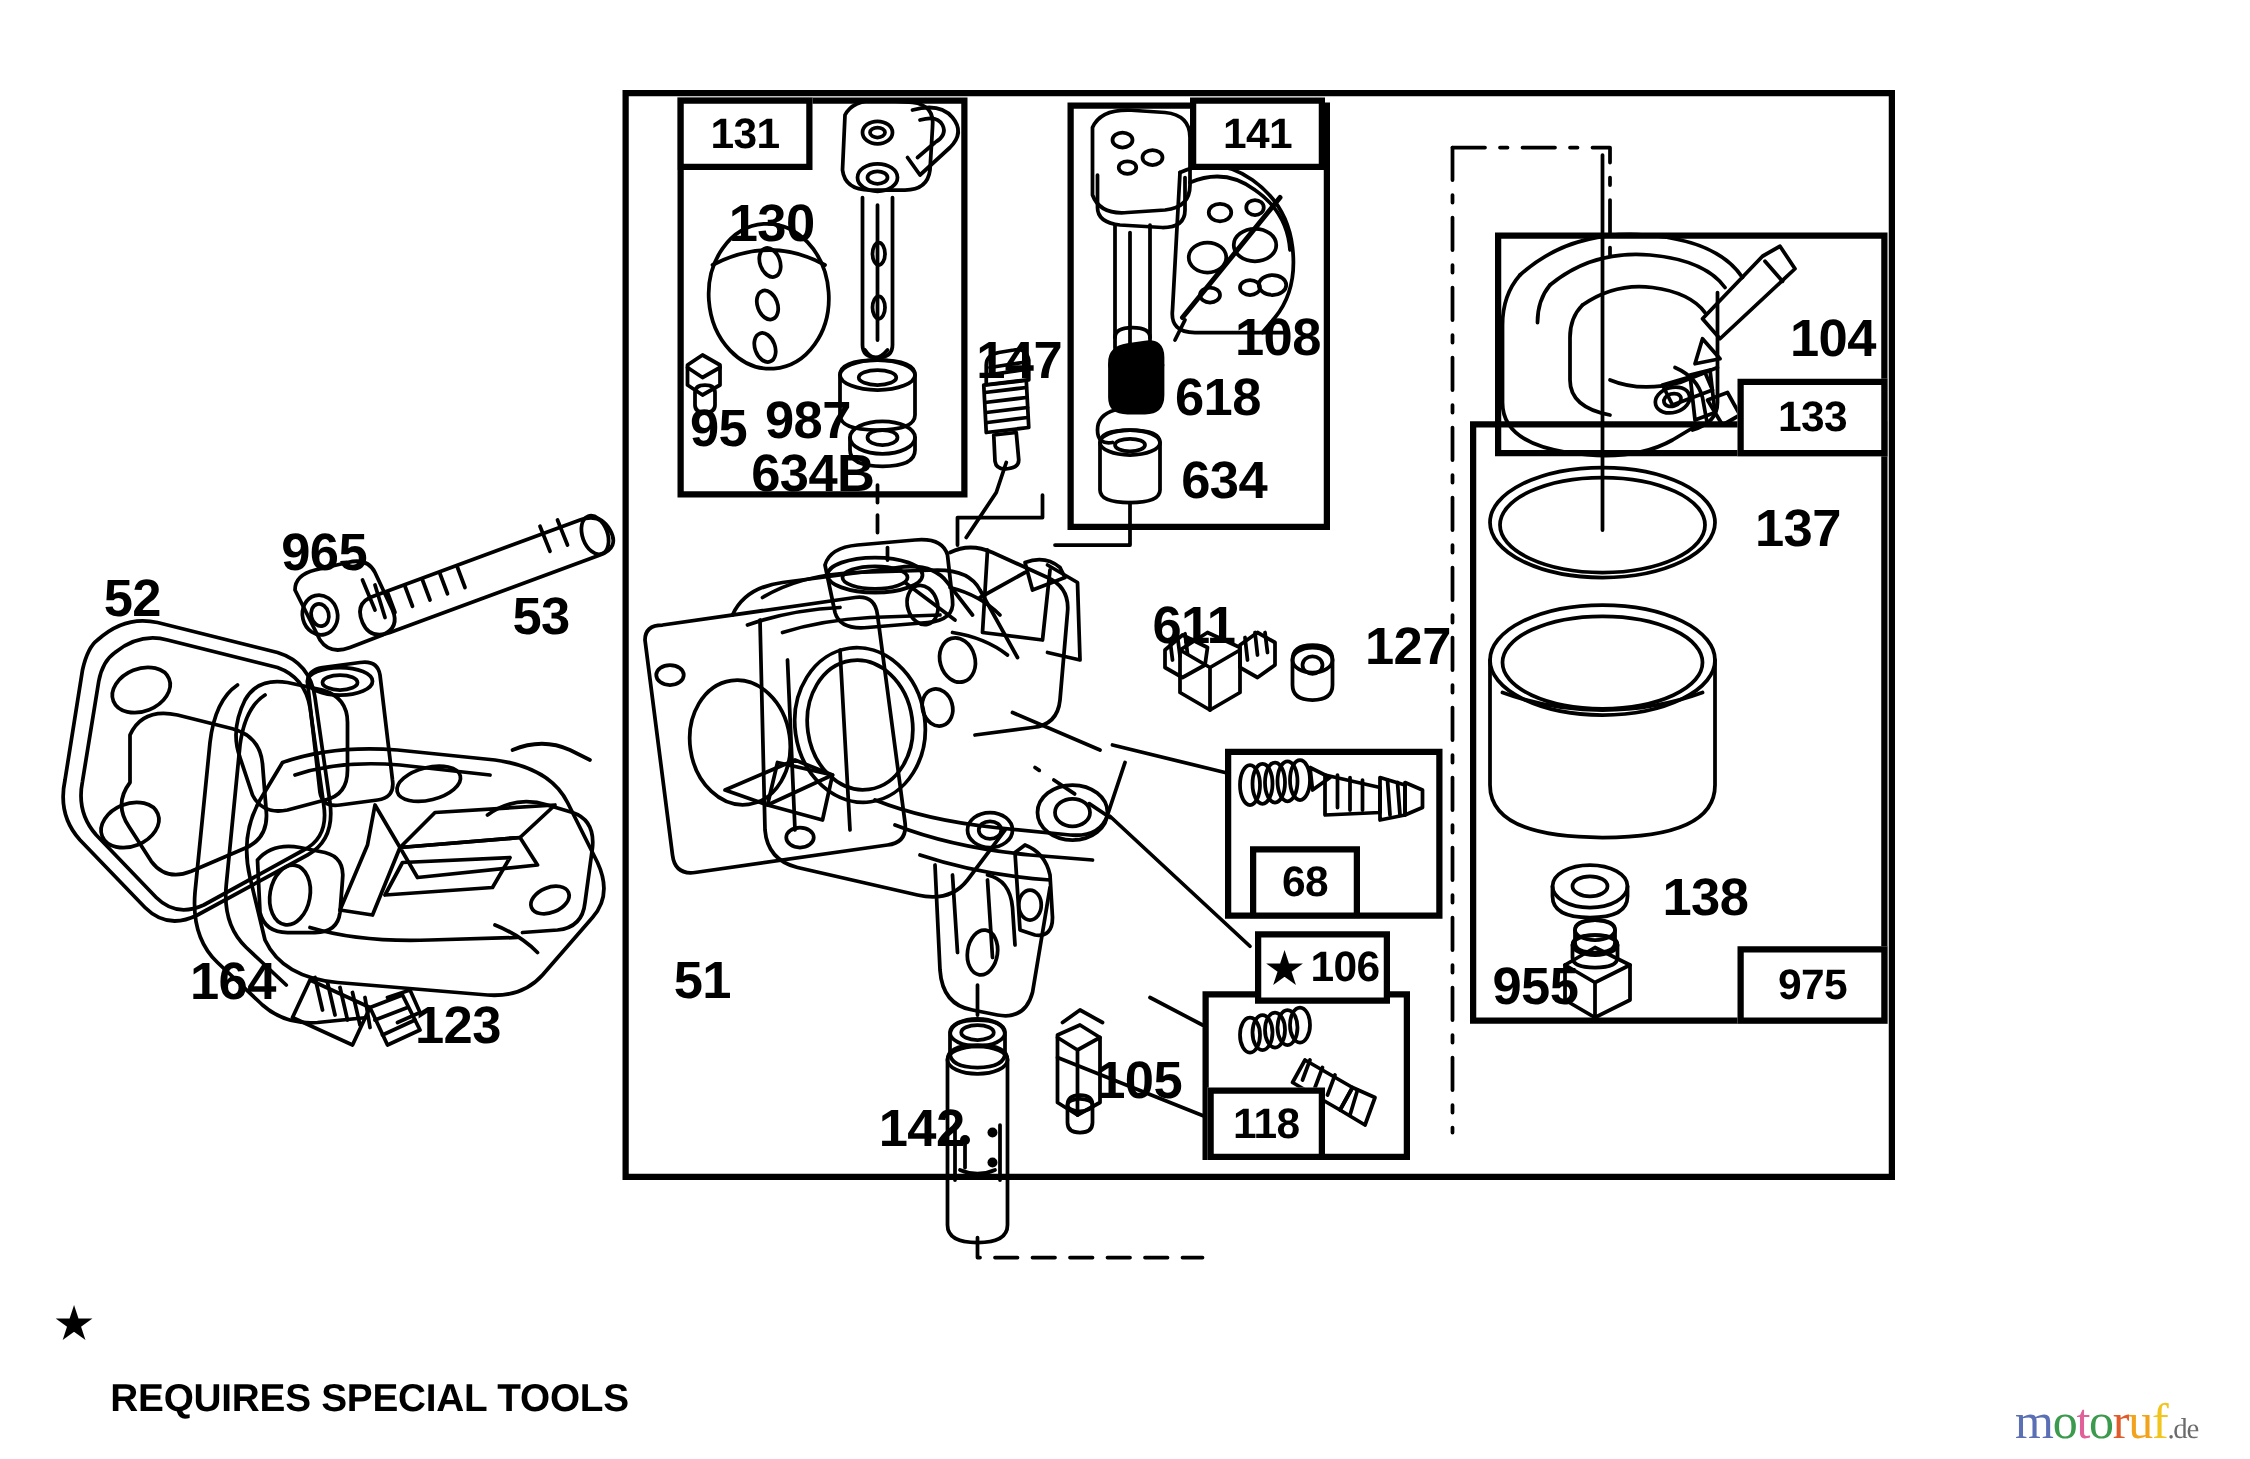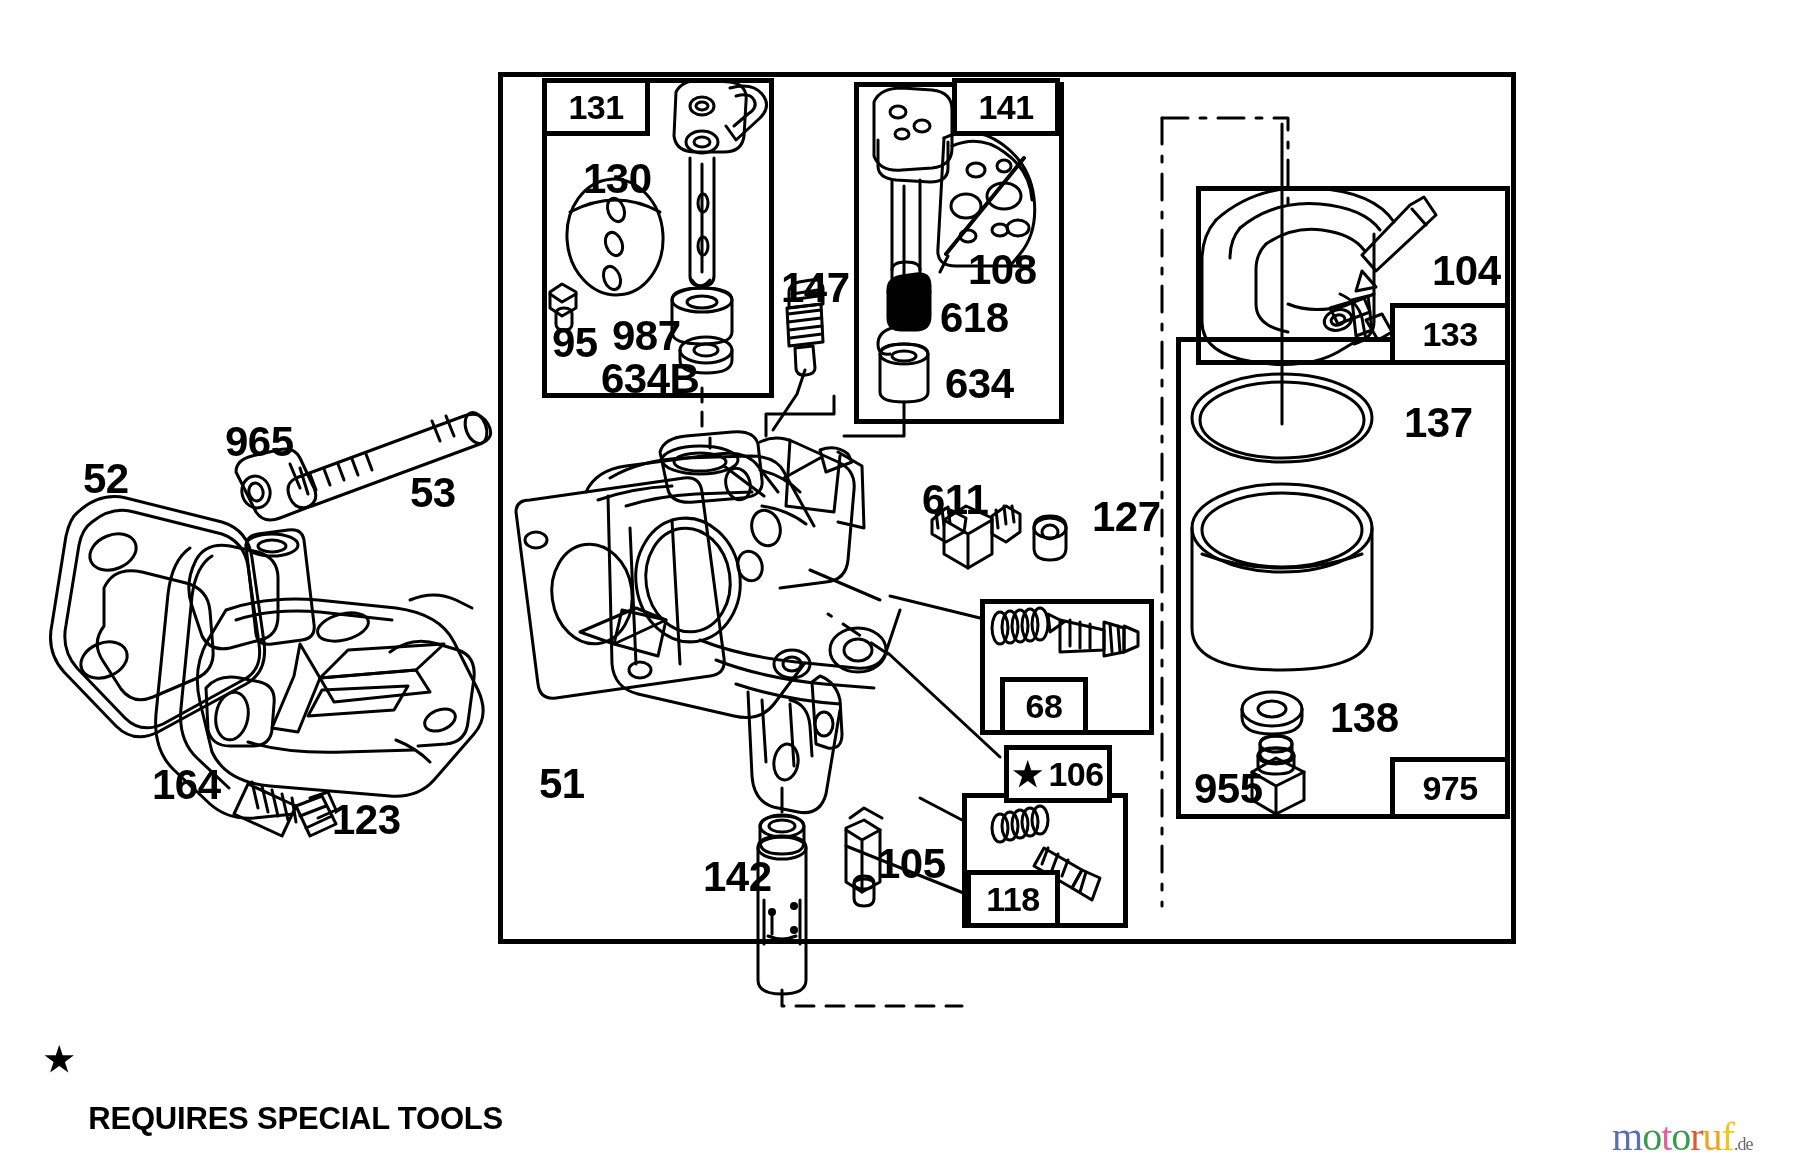--- a/index.html
+++ b/index.html
@@ -11,21 +11,21 @@
   .boxlbl{position:absolute;border:5px solid #000;background:#fff;
           display:flex;align-items:center;justify-content:center;
           font-weight:bold;font-size:34px;letter-spacing:-0.5px;color:#000;}
   .panel{position:absolute;border:5px solid #000;background:transparent;}
   svg{position:absolute;left:0;top:0;overflow:visible;}
   .legend{position:absolute;font-weight:bold;font-size:31px;line-height:1.02;
           letter-spacing:-0.2px;white-space:pre;}
   .star{font-size:34px;line-height:1;}
   .wm{position:absolute;font-family:"Liberation Serif",serif;
       font-size:40px;letter-spacing:-1px;white-space:nowrap;}
-  .wm .s{font-size:18px;}
+  .wm .s{font-size:23px;}
 </style>
 </head>
 <body>
 
 <div id="stage">
 
   <svg width="1800" height="1167" viewBox="0 0 1800 1167">
     <g fill="none" stroke="#000" stroke-width="3" stroke-linejoin="round" stroke-linecap="round">
 
       <g>
@@ -384,33 +384,33 @@
   </div>
 
   <div class="lbl" style="left:225px;top:421px;">965</div>
   <div class="lbl" style="left:83px;top:458px;">52</div>
   <div class="lbl" style="left:410px;top:472px;">53</div>
   <div class="lbl" style="left:781px;top:267px;">147</div>
   <div class="lbl" style="left:583px;top:158px;">130</div>
   <div class="lbl" style="left:552px;top:322px;">95</div>
   <div class="lbl" style="left:612px;top:315px;">987</div>
   <div class="lbl" style="left:601px;top:358px;">634B</div>
-  <div class="lbl" style="left:968px;top:249px;">108</div>
+  <div class="lbl" style="left:988px;top:249px;">108</div>
   <div class="lbl" style="left:940px;top:297px;">618</div>
   <div class="lbl" style="left:945px;top:363px;">634</div>
   <div class="lbl" style="left:1432px;top:250px;">104</div>
   <div class="lbl" style="left:1404px;top:402px;">137</div>
   <div class="lbl" style="left:1330px;top:697px;">138</div>
   <div class="lbl" style="left:1194px;top:768px;">955</div>
   <div class="lbl" style="left:922px;top:479px;">611</div>
   <div class="lbl" style="left:1060px;top:496px;margin-left:32px;">127</div>
   <div class="lbl" style="left:152px;top:764px;">164</div>
   <div class="lbl" style="left:332px;top:799px;">123</div>
   <div class="lbl" style="left:539px;top:763px;">51</div>
-  <div class="lbl" style="left:703px;top:856px;">142</div>
+  <div class="lbl" style="left:703px;top:882px;">142</div>
   <div class="lbl" style="left:877px;top:843px;">105</div>
 
   <div class="legend" style="left:44px;top:1040px;display:flex;align-items:flex-start;gap:14px;">
     <span class="star" style="margin-top:2px;">★</span>
     <span style="display:block;">
       <span style="display:block;">REQUIRES SPECIAL TOOLS</span>
       
       
     </span>
   </div>

